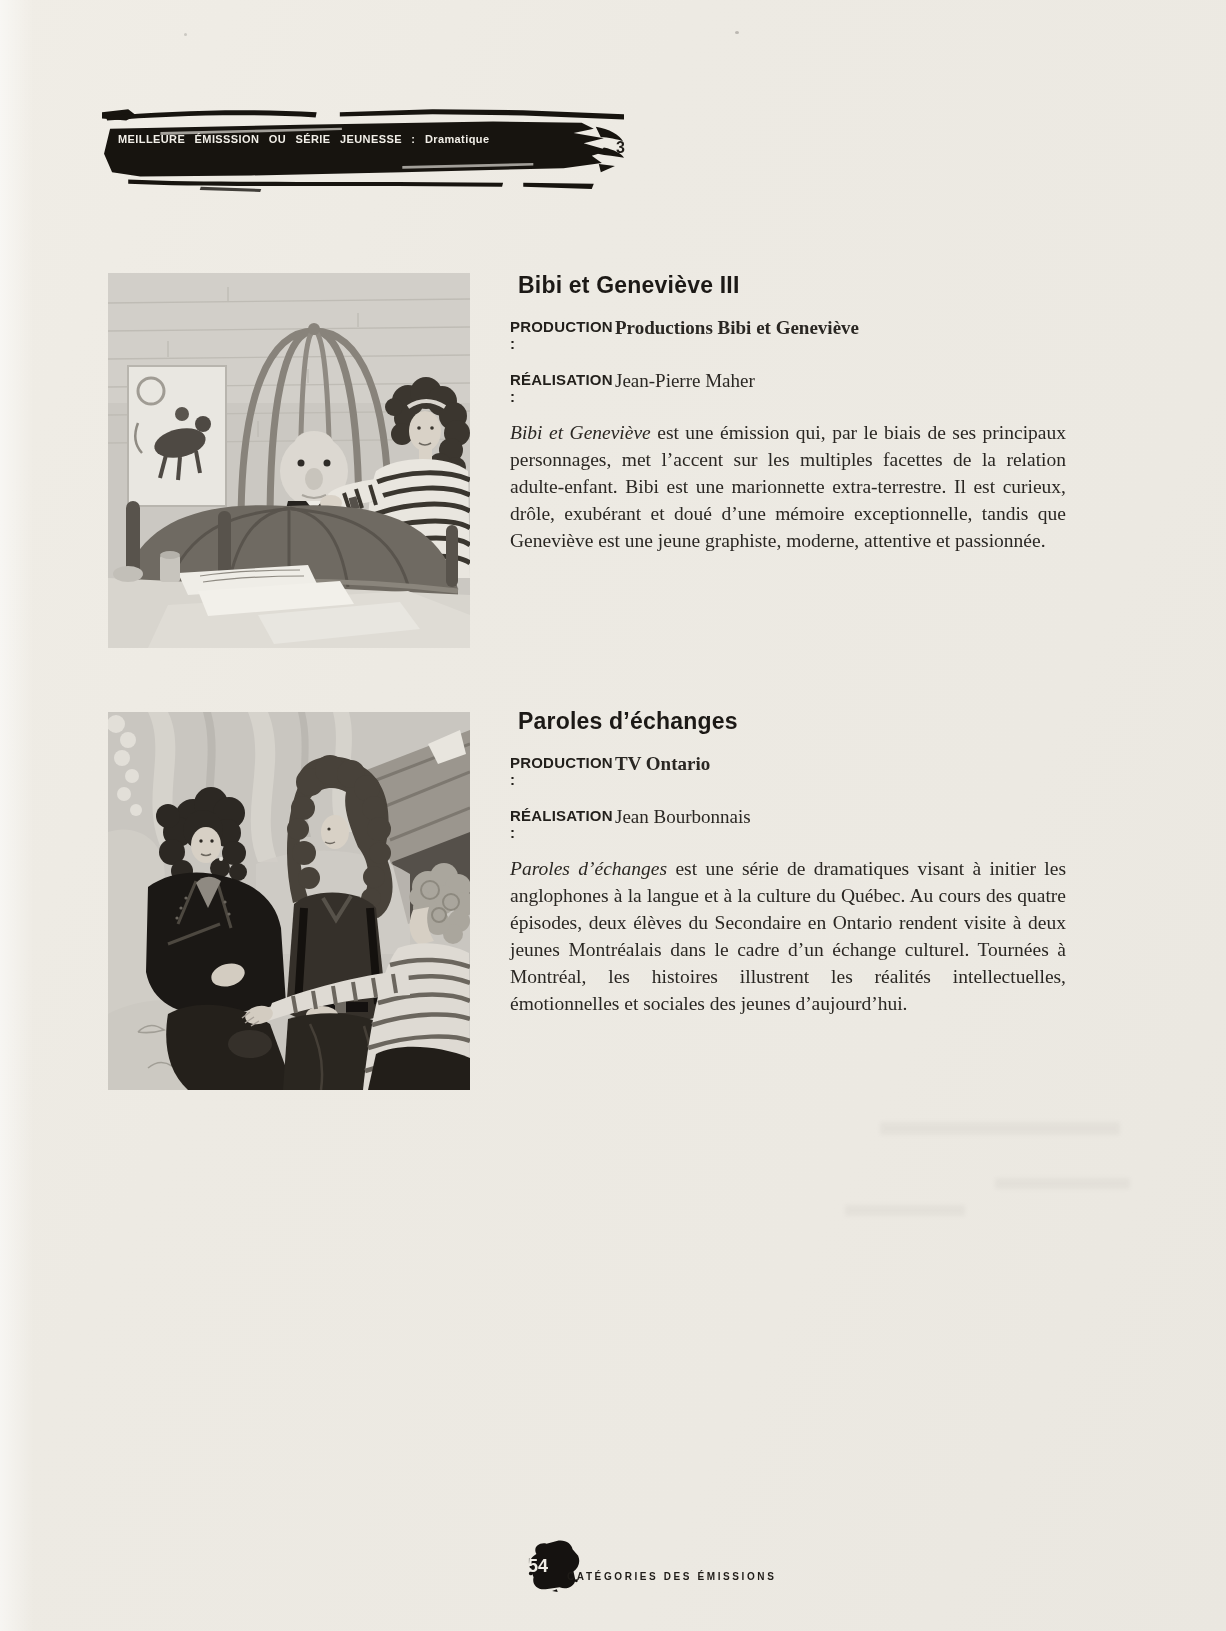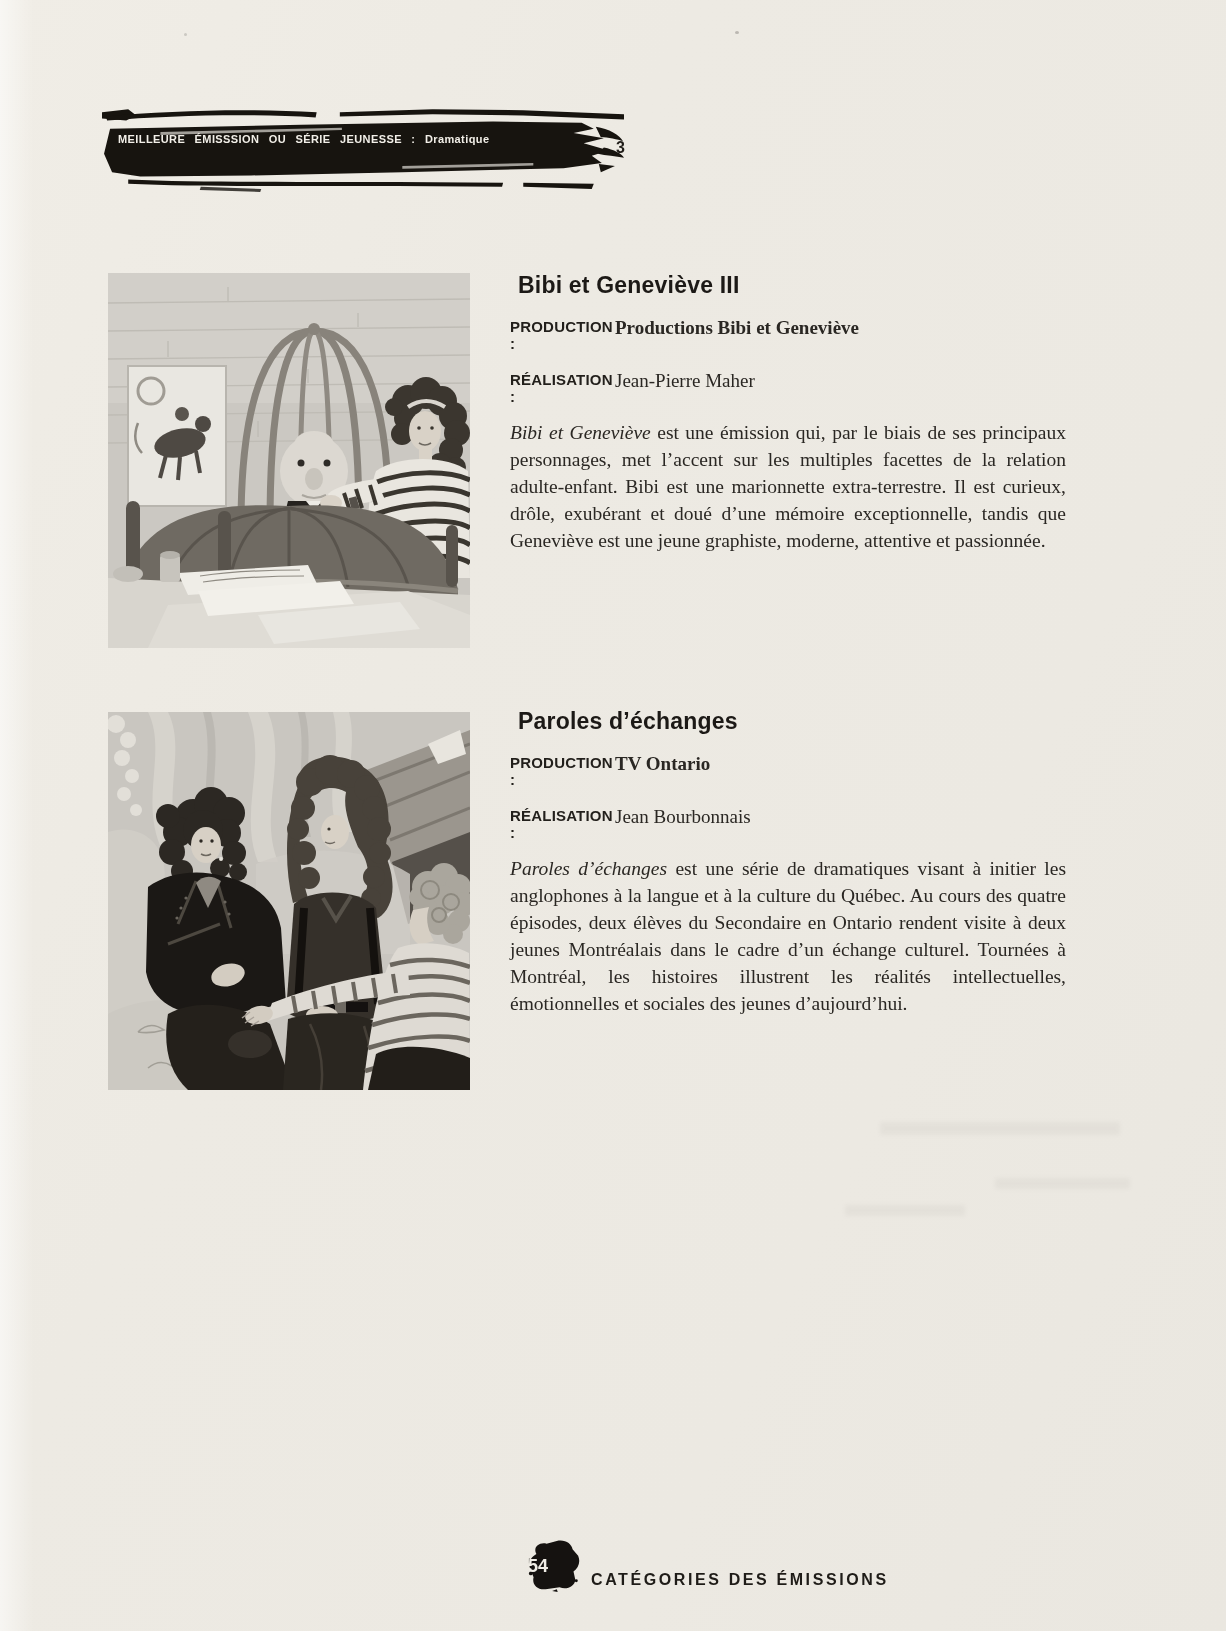--- a/index.html
+++ b/index.html
@@ -64,22 +64,22 @@
   .desc em{font-style:italic;}
 
   
   .footer-badge{position:absolute;left:528px;top:1540px;width:52px;height:52px;}
   .footer-badge svg{position:absolute;inset:0;width:100%;height:100%;}
   .footer-badge-num{
     position:absolute;left:0;top:16px;width:100%;text-align:left;
     font-weight:bold;font-size:18px;color:#f0ede6;
   }
   .footer-label{
-    position:absolute;left:591px;top:1571px;
-    font-weight:bold;font-size:16px;letter-spacing:2.6px;color:#1f1c18;white-space:nowrap;
+    position:absolute;left:567px;top:1571px;
+    font-weight:bold;font-size:10px;letter-spacing:2.6px;color:#1f1c18;white-space:nowrap;
   }
 
   
   .bleed{position:absolute;background:#8a8680;opacity:.08;filter:blur(2px);border-radius:2px;}
   .bleed.b1{left:880px;top:1122px;width:240px;height:13px;}
   .bleed.b2{left:995px;top:1178px;width:135px;height:11px;}
   .bleed.b3{left:845px;top:1205px;width:120px;height:11px;}
   .speck{position:absolute;background:#8a8680;border-radius:50%;opacity:.5;}
   .speck.s1{left:735px;top:31px;width:4px;height:3px;}
   .speck.s2{left:184px;top:33px;width:3px;height:3px;opacity:.35;}

